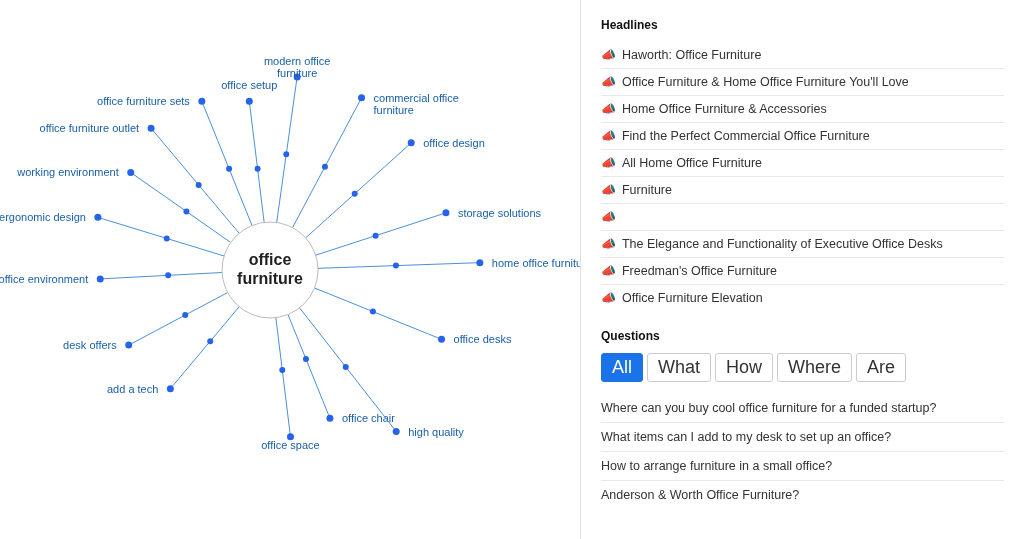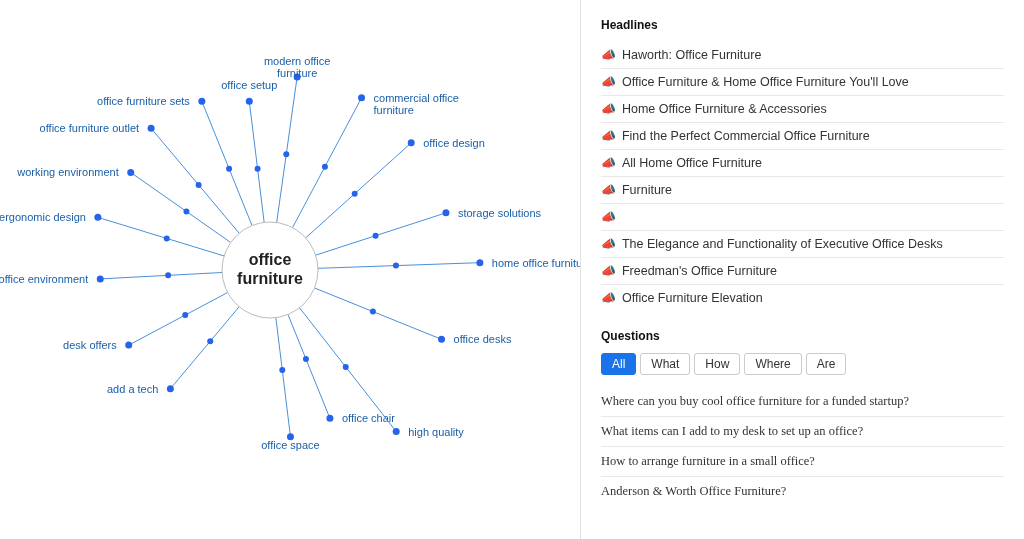--- a/index.html
+++ b/index.html
@@ -73,41 +73,40 @@
       gap: 4px;
       margin-bottom: 12px;
       flex-wrap: wrap;
     }
 
     .filter-tab {
       padding: 3px 10px;
       border: 1px solid #ccc;
       border-radius: 3px;
       background: #fff;
-      font-size: 12px;
+      font-size: 18px;
       cursor: pointer;
       color: #333;
     }
 
     .filter-tab.active {
       background: #1a73e8;
       color: #fff;
       border-color: #1a73e8;
     }
 
     .questions-list {
       list-style: none;
     }
 
     .questions-list li {
       padding: 7px 0;
       border-bottom: 1px solid #e8e8e8;
       color: #333;
       font-size: 12.5px;
-      font-family: Liberation Serif, serif;
     }
 
     .questions-list li:last-child {
       border-bottom: none;
     }
   </style>
 </head>
 <body>
 
 <div class="mindmap-panel">

